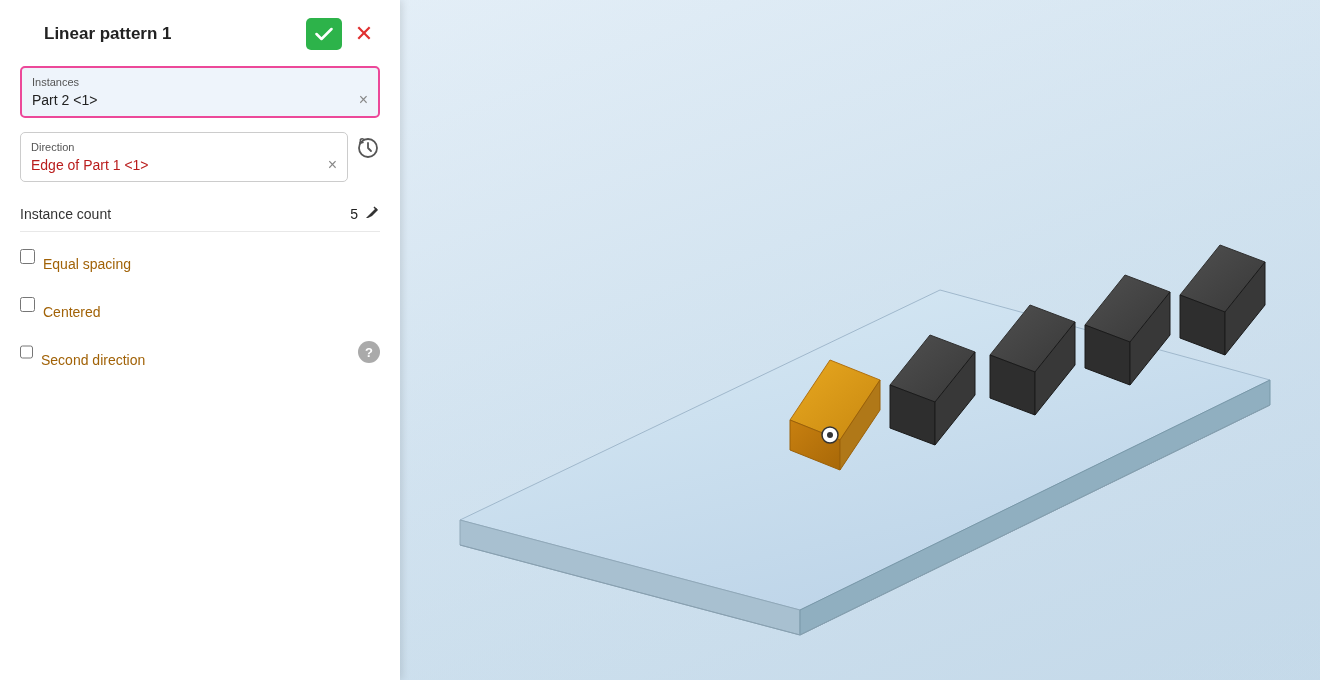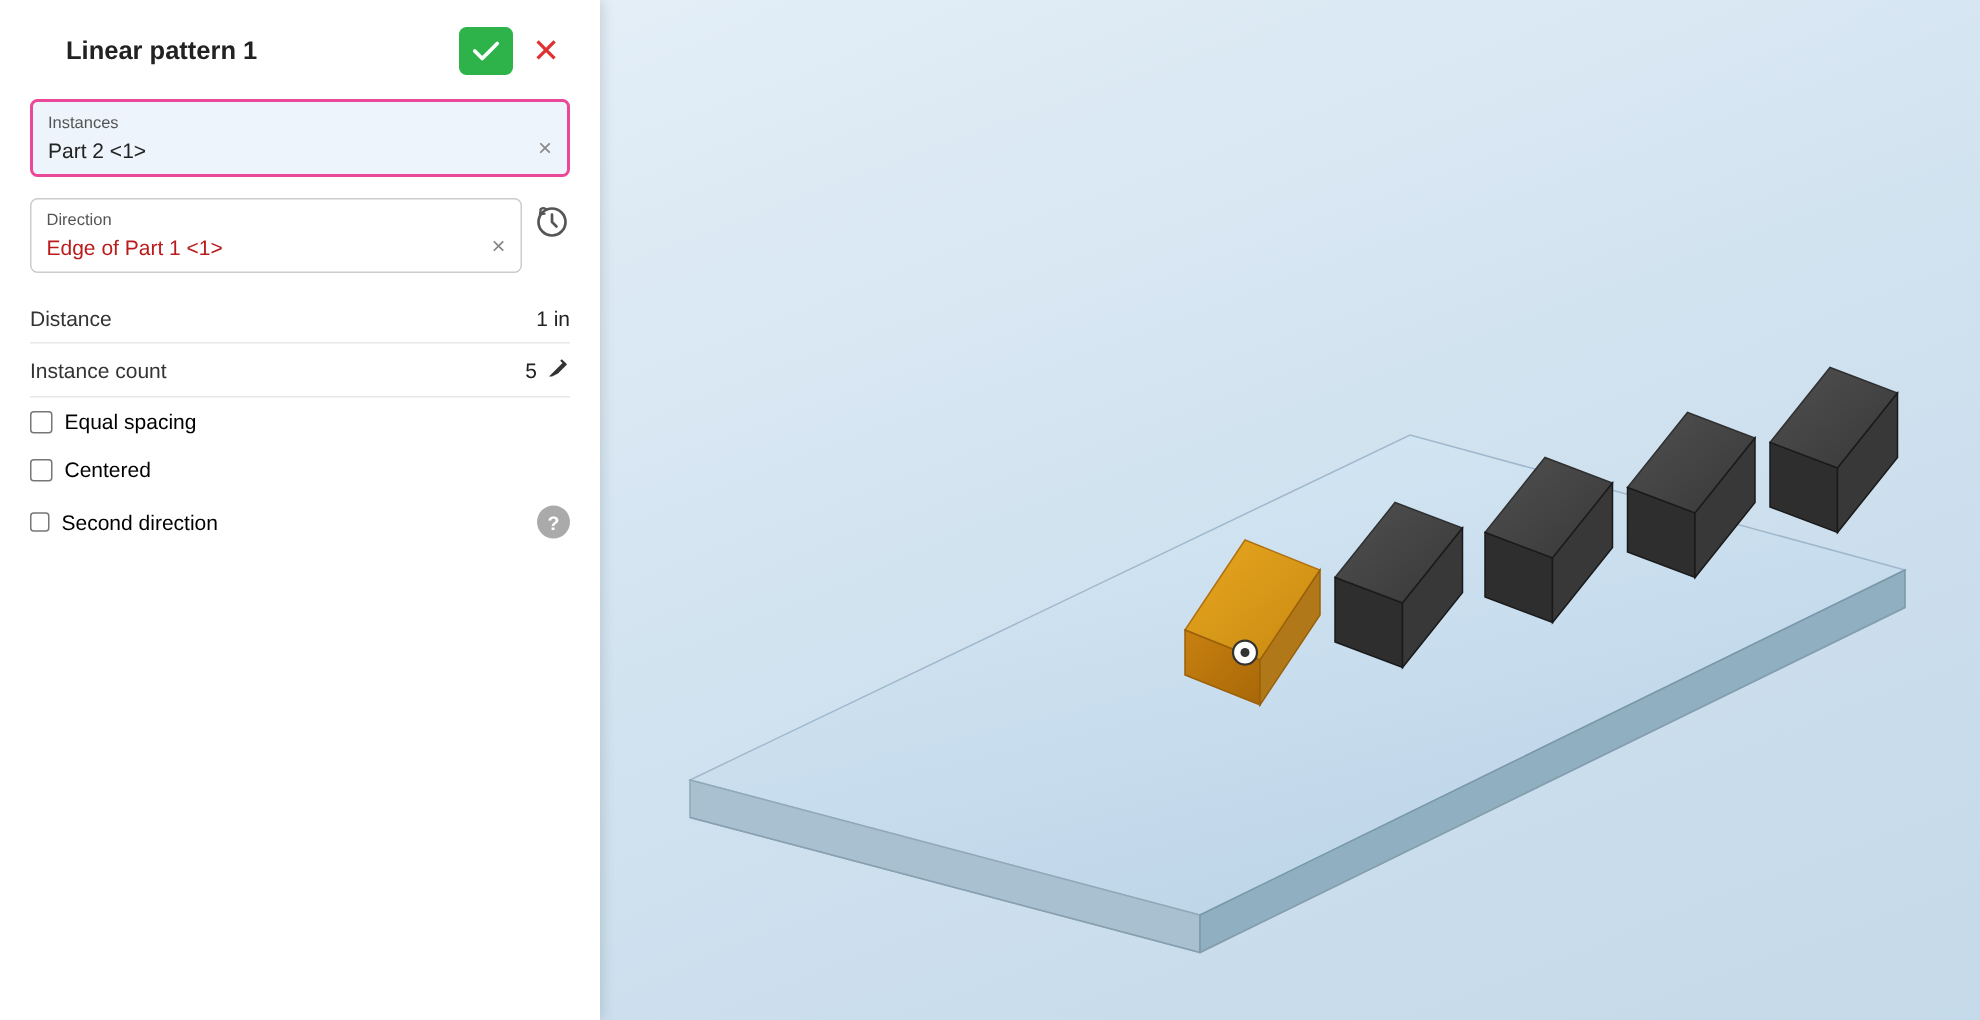--- a/index.html
+++ b/index.html
@@ -192,21 +192,22 @@
     }
 
     .checkbox-row input[type="checkbox"] {
       width: 15px;
       height: 15px;
       cursor: pointer;
     }
 
     .checkbox-label {
       font-size: 14px;
-      color: #000000;
+      color: #a16207;
+      margin-top: 16px;
     }
 
     .second-direction-row {
       display: flex;
       align-items: center;
       justify-content: space-between;
       padding: 8px 0;
     }
 
     .second-direction-left {
@@ -280,24 +281,20 @@
       <svg width="24" height="24" viewBox="0 0 24 24" fill="none" stroke="#555" stroke-width="1.8" stroke-linecap="round" stroke-linejoin="round">
         <circle cx="12" cy="12" r="9"></circle>
         <polyline points="12 7 12 12 15 15"></polyline>
         <path d="M8 3.5 Q6 2 4.5 3.5" stroke="#555" stroke-width="1.5"></path>
         <path d="M4.5 3.5 L4 7" stroke="#555" stroke-width="1.5"></path>
         <path d="M4 7 L7 6.5" stroke="#555" stroke-width="1.5"></path>
       </svg>
     </button>
   </div>
 
-  <div class="field-row">
-    <span class="field-label">Distance</span>
-    <span class="field-value">1 in</span>
-  </div>
 
   <div class="field-row">
     <span class="field-label">Instance count</span>
     <div class="field-value-with-icon">
       <span class="field-value">5</span>
       <span class="edit-icon">
         
         <svg width="16" height="16" viewBox="0 0 16 16" fill="none">
           <path d="M2 14 L6 10 L12 4 L14 6 L8 12 L4 14 Z" fill="#333"></path>
           <path d="M10 3 L13 6" stroke="#333" stroke-width="1.5"></path>

